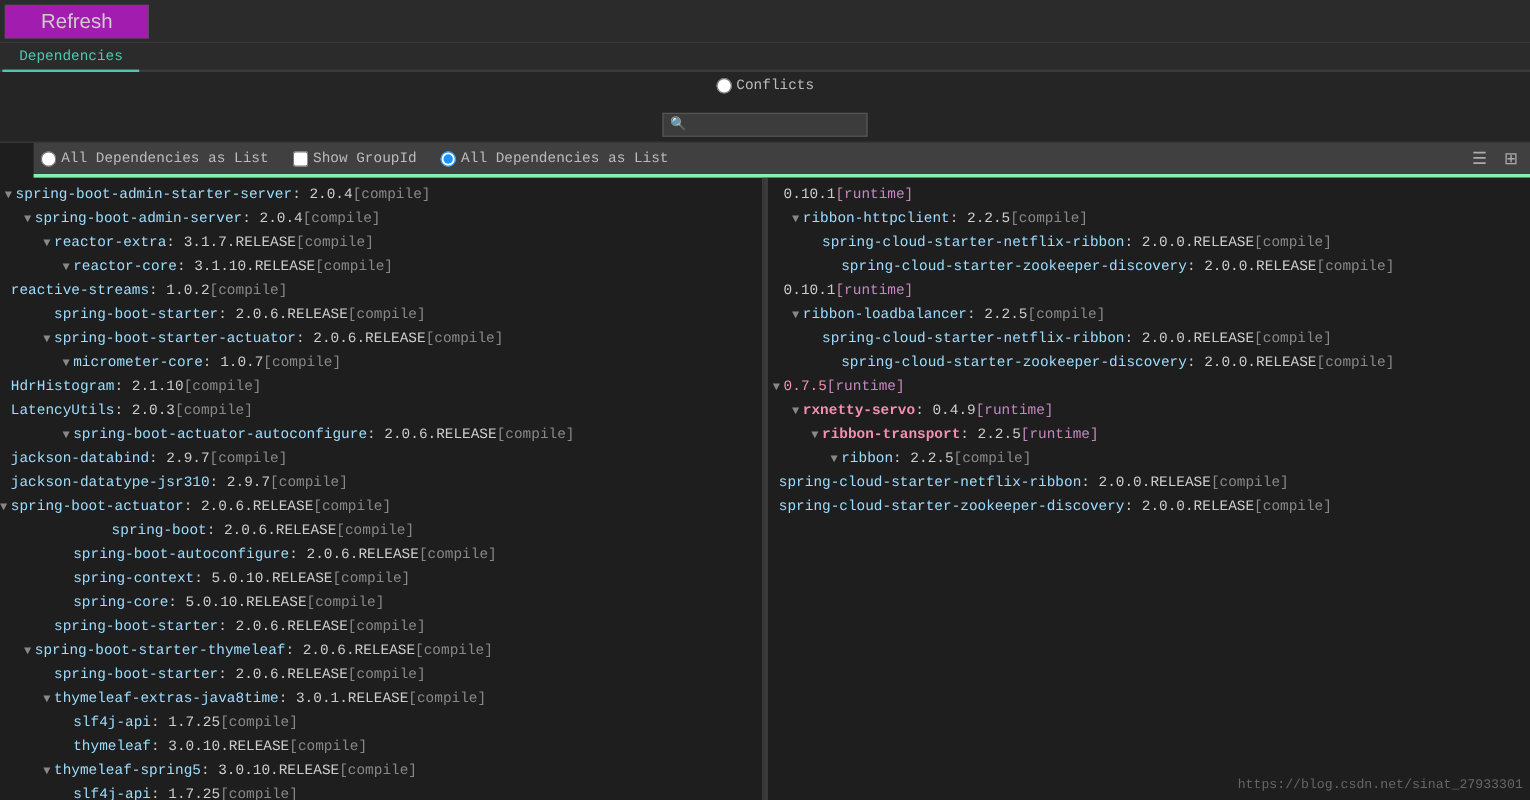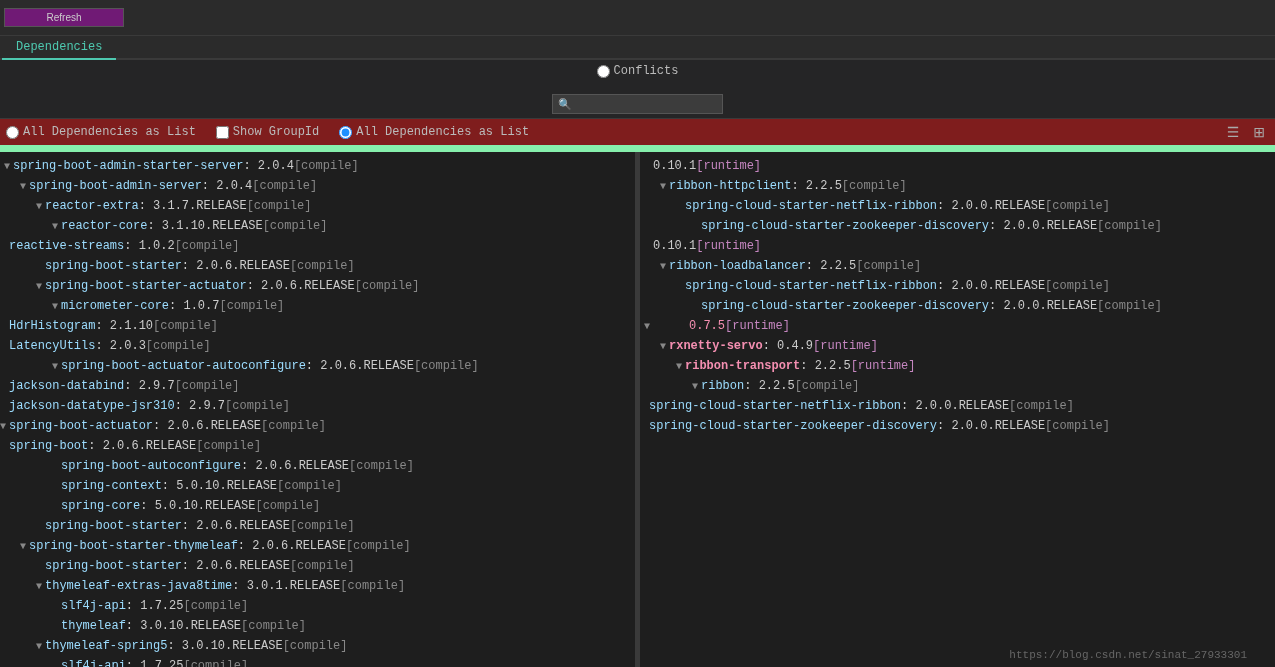--- a/index.html
+++ b/index.html
@@ -19,26 +19,26 @@
       display: flex;
       align-items: center;
       background: #2b2b2b;
       border-bottom: 1px solid #3a3a3a;
       padding: 3px 4px;
       gap: 8px;
       min-height: 36px;
     }
 
     .refresh-btn {
-      background: #701a75;
+      background: #a21caf;
       border: 1px solid #555;
       color: #cccccc;
       padding: 3px 18px;
       cursor: pointer;
-      font-size: 10px;
+      font-size: 17px;
       min-width: 120px;
     }
 
     .tab-bar {
       display: flex;
       background: #2b2b2b;
       border-bottom: 2px solid #3a3a3a;
       padding: 0 2px;
     }
 
@@ -116,24 +116,25 @@
       color: #aaa;
       cursor: pointer;
       font-size: 14px;
       padding: 2px 4px;
     }
 
     
     .options-row {
       display: flex;
       align-items: center;
-      background: #7f1d1d;
+      background: #404040;
       padding: 3px 6px;
       gap: 20px;
-      border-bottom: 7px solid #86efac;
+      border-bottom: 3px solid #86efac;
+      margin-left: 28px;
     }
 
     .option-radio {
       display: flex;
       align-items: center;
       gap: 4px;
       color: #bbb;
       font-size: 12px;
     }
 
@@ -178,21 +179,21 @@
       padding: 1px 0;
       white-space: nowrap;
       line-height: 1.5;
     }
 
     .indent-0 { padding-left: 4px; }
     .indent-1 { padding-left: 20px; }
     .indent-2 { padding-left: 36px; }
     .indent-3 { padding-left: 52px; }
     .indent-4 { }
-    .indent-5 { }
+    .indent-5 { padding-left: 84px; }
 
     .arrow {
       color: #888;
       margin-right: 3px;
       font-size: 10px;
     }
 
     .dep-name {
       color: #9cdcfe;
     }
@@ -214,21 +215,20 @@
       color: #888888;
     }
 
     .dep-scope.runtime {
       color: #c586c0;
       text-align: center;
     }
 
     .version-highlight {
       color: #f48fb1;
-      margin-left: 36px;
     }
 
     
     .left-panel::-webkit-scrollbar,
     .right-panel::-webkit-scrollbar {
       width: 8px;
       height: 8px;
     }
     .left-panel::-webkit-scrollbar-track,
     .right-panel::-webkit-scrollbar-track {
@@ -241,21 +241,21 @@
 
     .divider-bar {
       width: 4px;
       background: #3a3a3a;
       cursor: col-resize;
     }
 
     .watermark {
       position: absolute;
       bottom: 6px;
-      right: 28px;
+      right: 6px;
       color: #666;
       font-size: 11px;
     }
   </style>
 </head>
 <body>
 
 <div class="toolbar">
   <button class="refresh-btn">Refresh</button>
 </div>

